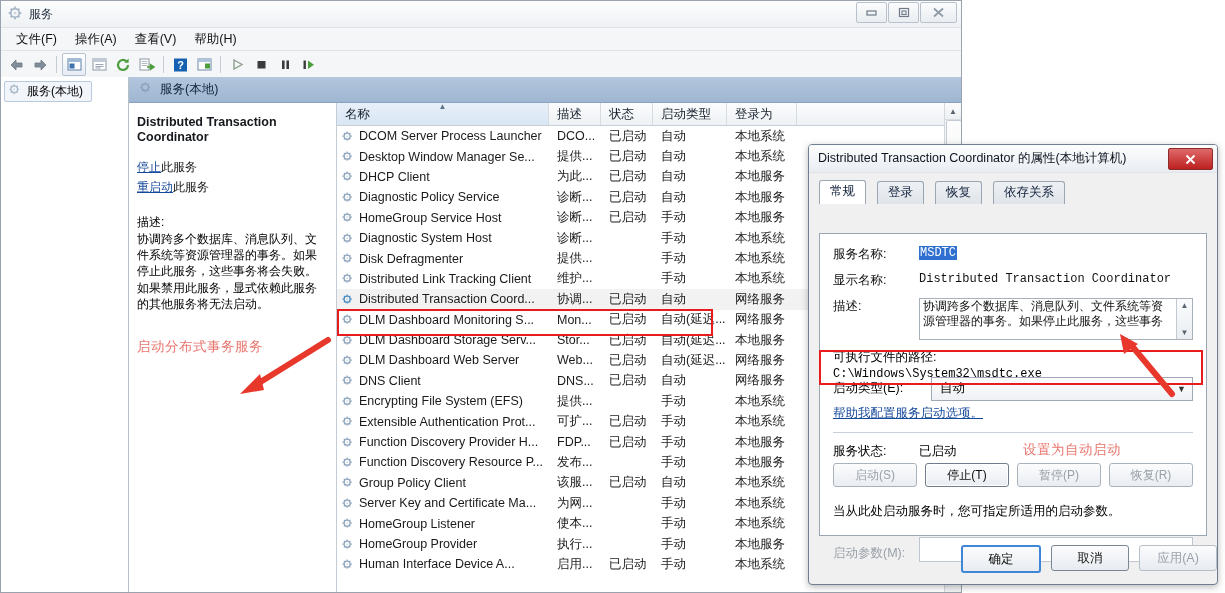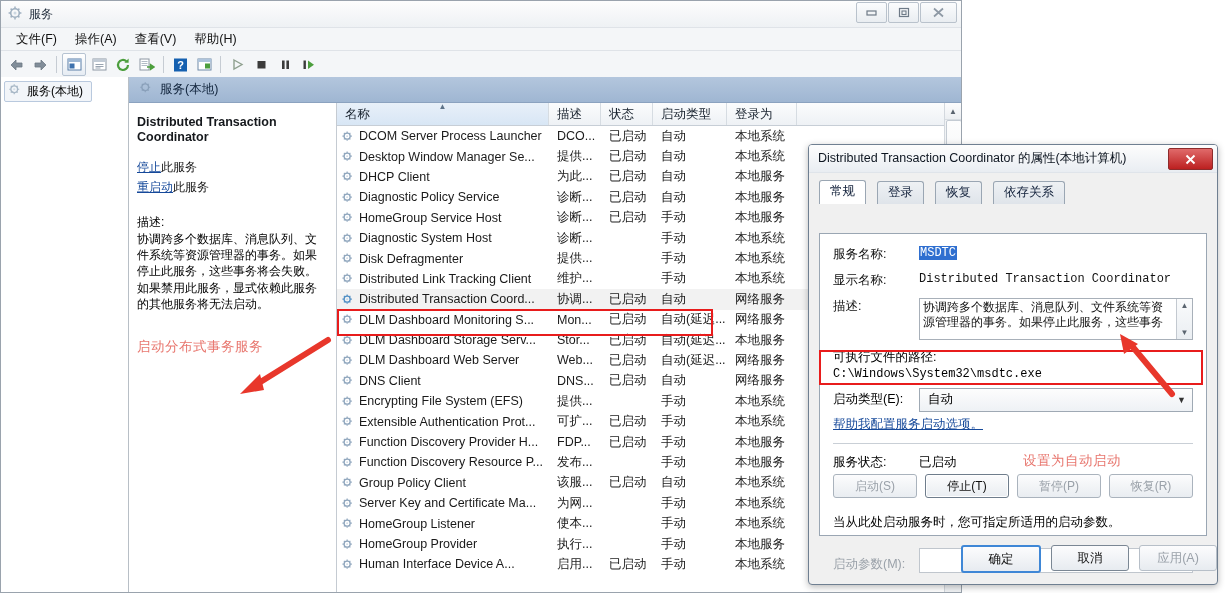--- a/index.html
+++ b/index.html
@@ -85,27 +85,27 @@
   .tab{border:1px solid #9aa6b3;border-bottom:none;border-radius:3px 3px 0 0;padding:2px 10px 3px 10px;font-size:12.5px;background:linear-gradient(#eef1f4,#dfe4ea);margin-right:11px;color:#11203a;}
   .tab.active{background:#fff;padding-bottom:4px;position:relative;z-index:3;}
   #tab-panel{position:absolute;left:10px;right:10px;top:88px;bottom:48px;background:#fff;border:1px solid #9aa6b3;box-sizing:border-box;padding:12px 13px 0 13px;font-family:"Liberation Serif","DejaVu Serif",serif;}
 
   .frow{display:flex;align-items:flex-start;margin-bottom:9px;font-size:12.5px;}
   .flabel{width:86px;flex:0 0 86px;font-family:"Liberation Sans",sans-serif;font-size:12.5px;color:#101010;}
   .fval{font-family:"Liberation Mono","DejaVu Sans Mono",monospace;font-size:12px;color:#111;}
   .fval.sel{background:#2f6fd0;color:#fff;padding:0 1px;}
 
   #desc-box{flex:1;height:40px;border:1px solid #a8b0b9;background:#fff;display:flex;overflow:hidden;}
-  #desc-box .inner{flex:1;padding:1px 3px;font-family:Liberation Serif, serif;font-size:12px;line-height:14.5px;color:#111;}
+  #desc-box .inner{flex:1;padding:1px 3px;font-family:Liberation Mono, monospace;font-size:12px;line-height:14.5px;color:#111;}
   #desc-box .sb{width:15px;background:linear-gradient(#fafbfc,#eaeef2);border-left:1px solid #c3c9d0;display:flex;flex-direction:column;justify-content:space-between;align-items:center;font-size:8px;color:#5a646f;padding:2px 0;}
 
   #path-label{font-family:"Liberation Sans",sans-serif;font-size:12.5px;margin-top:2px;}
   #path-value{font-family:"Liberation Mono","DejaVu Sans Mono",monospace;font-size:12px;margin-top:1px;}
 
-  #starttype-row{display:flex;align-items:center;margin-top:11px;height:15px;}
+  #starttype-row{display:flex;align-items:center;height:15px;gap:12px;}
   #starttype-label{width:86px;flex:0 0 86px;font-family:"Liberation Sans",sans-serif;font-size:12.5px;}
   #starttype-select{flex:1;height:22px;border:1px solid #9fa9b4;background:linear-gradient(#fdfdfd,#eef1f5);display:flex;align-items:center;padding:0 0 0 8px;position:relative;font-family:"Liberation Sans",sans-serif;font-size:12.5px;}
   #starttype-select .caret{position:absolute;right:6px;color:#333;font-size:9px;}
   #starttype-box{position:absolute;left:10px;right:14px;top:205px;height:31px;border:2px solid #e81c1c;pointer-events:none;}
 
   #help-link{margin-top:9px;font-family:"Liberation Sans",sans-serif;font-size:12.5px;color:#16499a;text-decoration:underline;}
   #divider{height:1px;background:#c9cfd6;margin:10px 0 10px 0;}
 
   #status-row{display:flex;align-items:center;font-family:"Liberation Sans",sans-serif;font-size:12.5px;position:relative;}
   #status-label{width:86px;flex:0 0 86px;}

